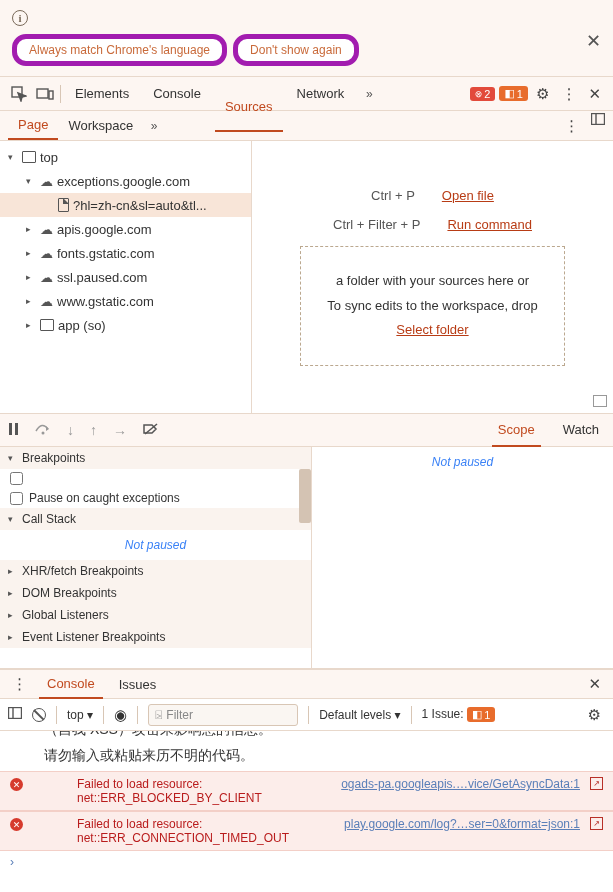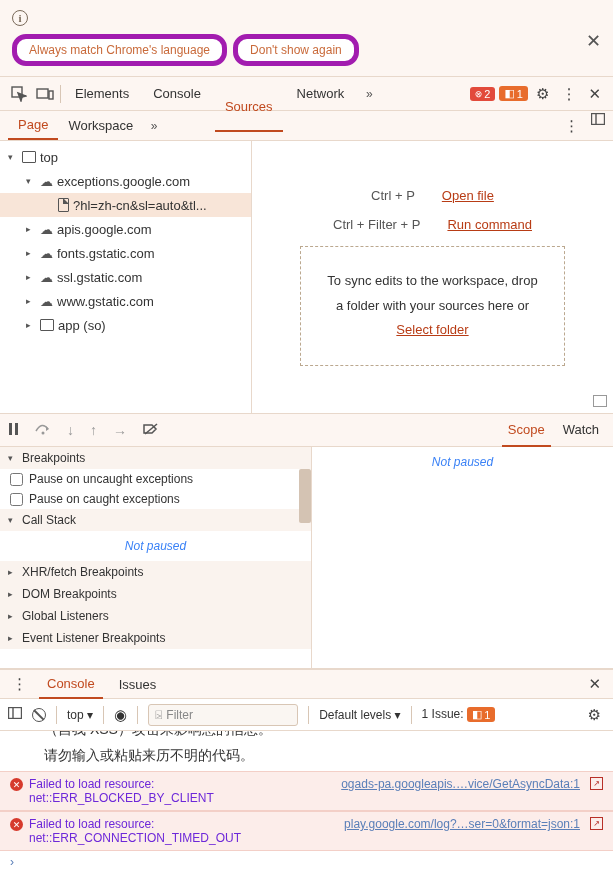--- a/index.html
+++ b/index.html
@@ -32,41 +32,41 @@
 .icon-file { width: 11px; height: 14px; border: 1.5px solid #555; border-radius: 1px; position: relative; }
 .icon-file::after { content: ""; position: absolute; right: -1px; top: -1px; border: 3px solid transparent; border-left-color: #555; border-bottom-color: #555; }
 .editor { flex: 1; display: flex; flex-direction: column; align-items: center; justify-content: center; gap: 14px; position: relative; }
 .shortcut-row { display: flex; align-items: center; gap: 27px; font-size: 13px; }
 .shortcut-keys { color: #555; }
 .link { color: #b83c15; text-decoration: underline; cursor: pointer; }
 .drop-zone { border: 1px dashed #bba88f; padding: 22px 26px; text-align: center; color: #333; font-size: 13px; line-height: 1.9; }
 .corner-toggle { position: absolute; right: 6px; bottom: 6px; border: 1px solid #999; width: 14px; height: 12px; }
 .debugger-bar { display: flex; align-items: center; height: 34px; border-top: 1px solid #e8d8cb; border-bottom: 1px solid #e8d8cb; background: #fdf6f2; padding: 0 8px; gap: 16px; }
 .dbg-icon { color: #555; font-size: 14px; cursor: pointer; }
-.scope-tabs { margin-left: auto; display: flex; gap: 6px; font-size: 13px; }
+.scope-tabs { margin-left: auto; display: flex; gap: 16px; font-size: 13px; }
 .scope-tab { padding: 8px 6px; cursor: pointer; }
 .scope-tab.active { color: #c14a1f; border-bottom: 2px solid #c14a1f; }
 .dbg-split { display: flex; height: 222px; border-bottom: 1px solid #e8d8cb; }
 .dbg-left { width: 312px; border-right: 1px solid #e8d8cb; position: relative; }
 .section-hdr { background: #faf3ee; padding: 4px 8px; font-size: 12px; display: flex; align-items: center; gap: 4px; cursor: pointer; }
 .chk-row { padding: 3px 10px; display: flex; align-items: center; gap: 6px; font-size: 12px; }
 .not-paused { text-align: center; color: #3b82f6; font-style: italic; padding: 8px; font-size: 12px; }
 .scrollbar-fake { position: absolute; right: 0; top: 22px; width: 12px; height: 54px; background: #d4c3b3; border-radius: 2px; }
 .dbg-right { flex: 1; }
 .console-tabs { display: flex; align-items: center; background: #fdf6f2; height: 30px; border-top: 1px solid #e8d8cb; border-bottom: 1px solid #e8d8cb; padding: 0 8px; gap: 8px; }
 .console-tab { padding: 6px 8px; font-size: 13px; cursor: pointer; }
 .console-tab.active { color: #c14a1f; border-bottom: 2px solid #c14a1f; }
 .console-toolbar { display: flex; align-items: center; height: 32px; border-bottom: 1px solid #e8d8cb; padding: 0 8px; gap: 10px; font-size: 12px; }
 .filter-input { flex: 0 0 150px; border: 1px solid #d8c6b5; border-radius: 3px; background: #faf6f2; height: 22px; padding: 0 6px; display: flex; align-items: center; color: #888; gap: 4px; }
 .divider { width: 1px; height: 18px; background: #d8c6b5; }
 .console-body { overflow: hidden; }
 .cn-text { padding: 2px 26px 6px 44px; font-size: 14px; }
 .err-row { display: flex; align-items: flex-start; padding: 5px 10px; background: #fcedea; border-top: 1px solid #f3cfc7; border-bottom: 1px solid #f3cfc7; gap: 6px; font-size: 12px; }
 .err-x { width: 13px; height: 13px; background: #d63a2d; border-radius: 50%; color: #fff; font-size: 9px; display: flex; align-items: center; justify-content: center; flex-shrink: 0; margin-top: 1px; }
-.err-msg { flex: 1; color: #6d28d9; }
+.err-msg { flex: 1; color: #b91c1c; margin-left: 48px; }
 .err-link { color: #5a7fb8; text-decoration: underline; cursor: pointer; }
 .open-icon { width: 13px; height: 13px; border: 1px solid #b83028; display: inline-flex; align-items: center; justify-content: center; font-size: 8px; color: #b83028; margin-left: 4px; }
 .prompt { padding: 4px 10px; color: #5a7fb8; font-size: 12px; }
 .icon-stop { width: 14px; height: 14px; border: 1.5px solid #555; border-radius: 50%; position: relative; }
 .icon-stop::after { content: ""; position: absolute; width: 14px; height: 1.5px; background: #555; top: 5px; left: -1px; transform: rotate(45deg); }
 </style>
 </head>
 <body>
 
 <div class="banner">
@@ -147,21 +147,21 @@
           <span>apis.google.com</span>
         </div>
         <div class="tree-row" style="padding-left: 26px;">
           <span class="tw">▸</span>
           <span class="icon-cloud"></span>
           <span>fonts.gstatic.com</span>
         </div>
         <div class="tree-row" style="padding-left: 26px;">
           <span class="tw">▸</span>
           <span class="icon-cloud"></span>
-          <span>ssl.gstatic.com</span>
+          <span>ssl.paused.com</span>
         </div>
         <div class="tree-row" style="padding-left: 26px;">
           <span class="tw">▸</span>
           <span class="icon-cloud"></span>
           <span>www.gstatic.com</span>
         </div>
         <div class="tree-row" style="padding-left: 26px;">
           <span class="tw">▸</span>
           <span class="icon-box"></span>
           <span>app (so)</span>
@@ -171,22 +171,22 @@
   <div class="editor">
     <div class="shortcut-row">
       <span class="shortcut-keys">Ctrl + P</span>
       <span class="link">Open file</span>
     </div>
     <div class="shortcut-row">
       <span class="shortcut-keys">Ctrl + Filter + P</span>
       <span class="link">Run command</span>
     </div>
     <div class="drop-zone">
+      <div>a folder with your sources here or</div>
       <div>To sync edits to the workspace, drop</div>
-      <div>a folder with your sources here or</div>
       <span class="link">Select folder</span>
     </div>
     <span class="corner-toggle"></span>
   </div>
 </div>
 
 <div class="debugger-bar">
   <span class="dbg-icon"><svg width="11" height="12" viewBox="0 0 11 12">
         <rect x="1" y="0" width="3" height="12" fill="#555"></rect>
         <rect x="7" y="0" width="3" height="12" fill="#555"></rect>
@@ -210,21 +210,20 @@
 </div>
 
 <div class="dbg-split">
   <div class="dbg-left">
     <div class="section-hdr">
         <span class="tw">▾</span>
         <span>Breakpoints</span>
       </div>
     <div class="chk-row">
         <input type="checkbox" style="">
-        <span>Pause on uncaught exceptions</span>
       </div>
     <div class="chk-row">
         <input type="checkbox" style="">
         <span>Pause on caught exceptions</span>
       </div>
     <div class="section-hdr">
         <span class="tw">▾</span>
         <span>Call Stack</span>
       </div>
     <div class="not-paused">Not paused</div>

